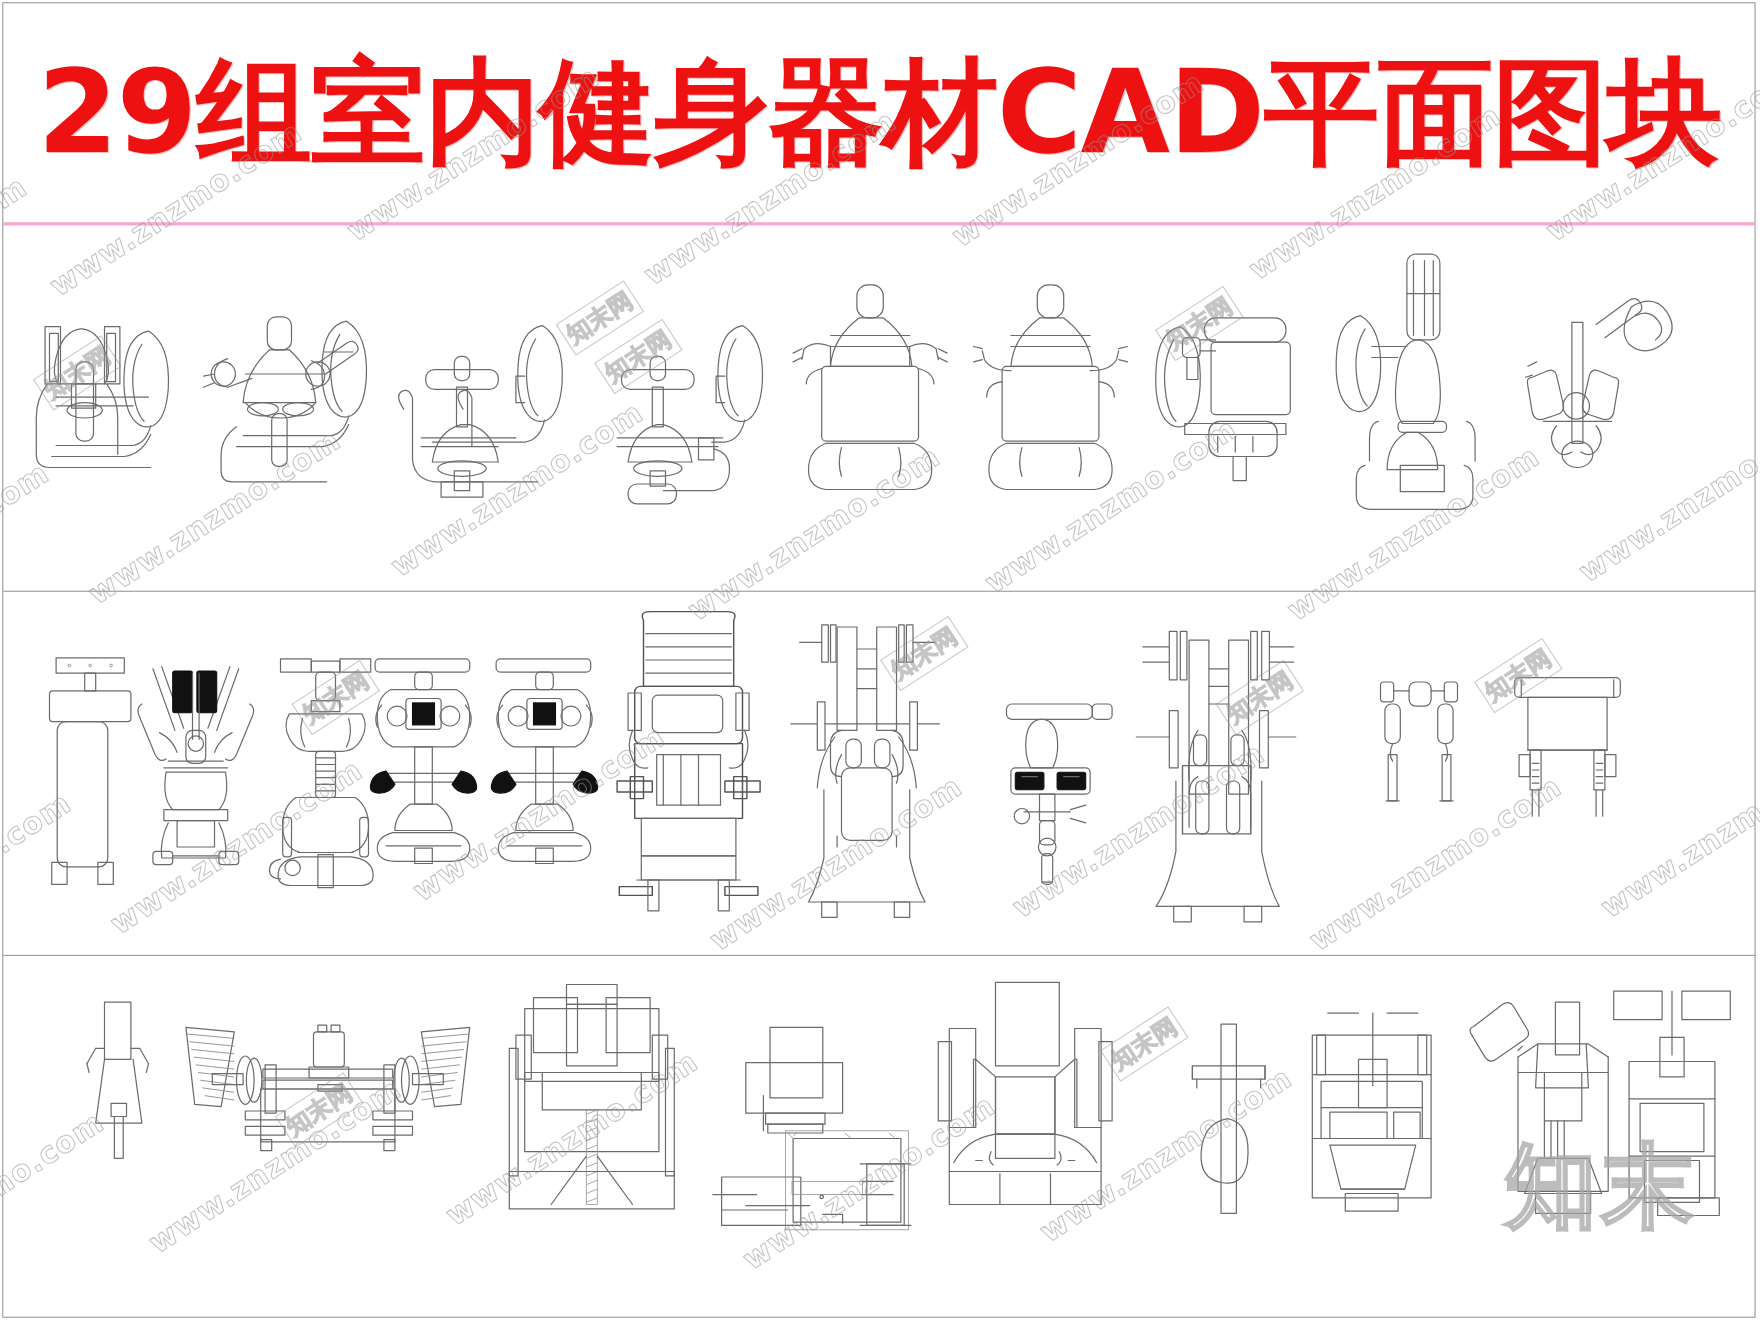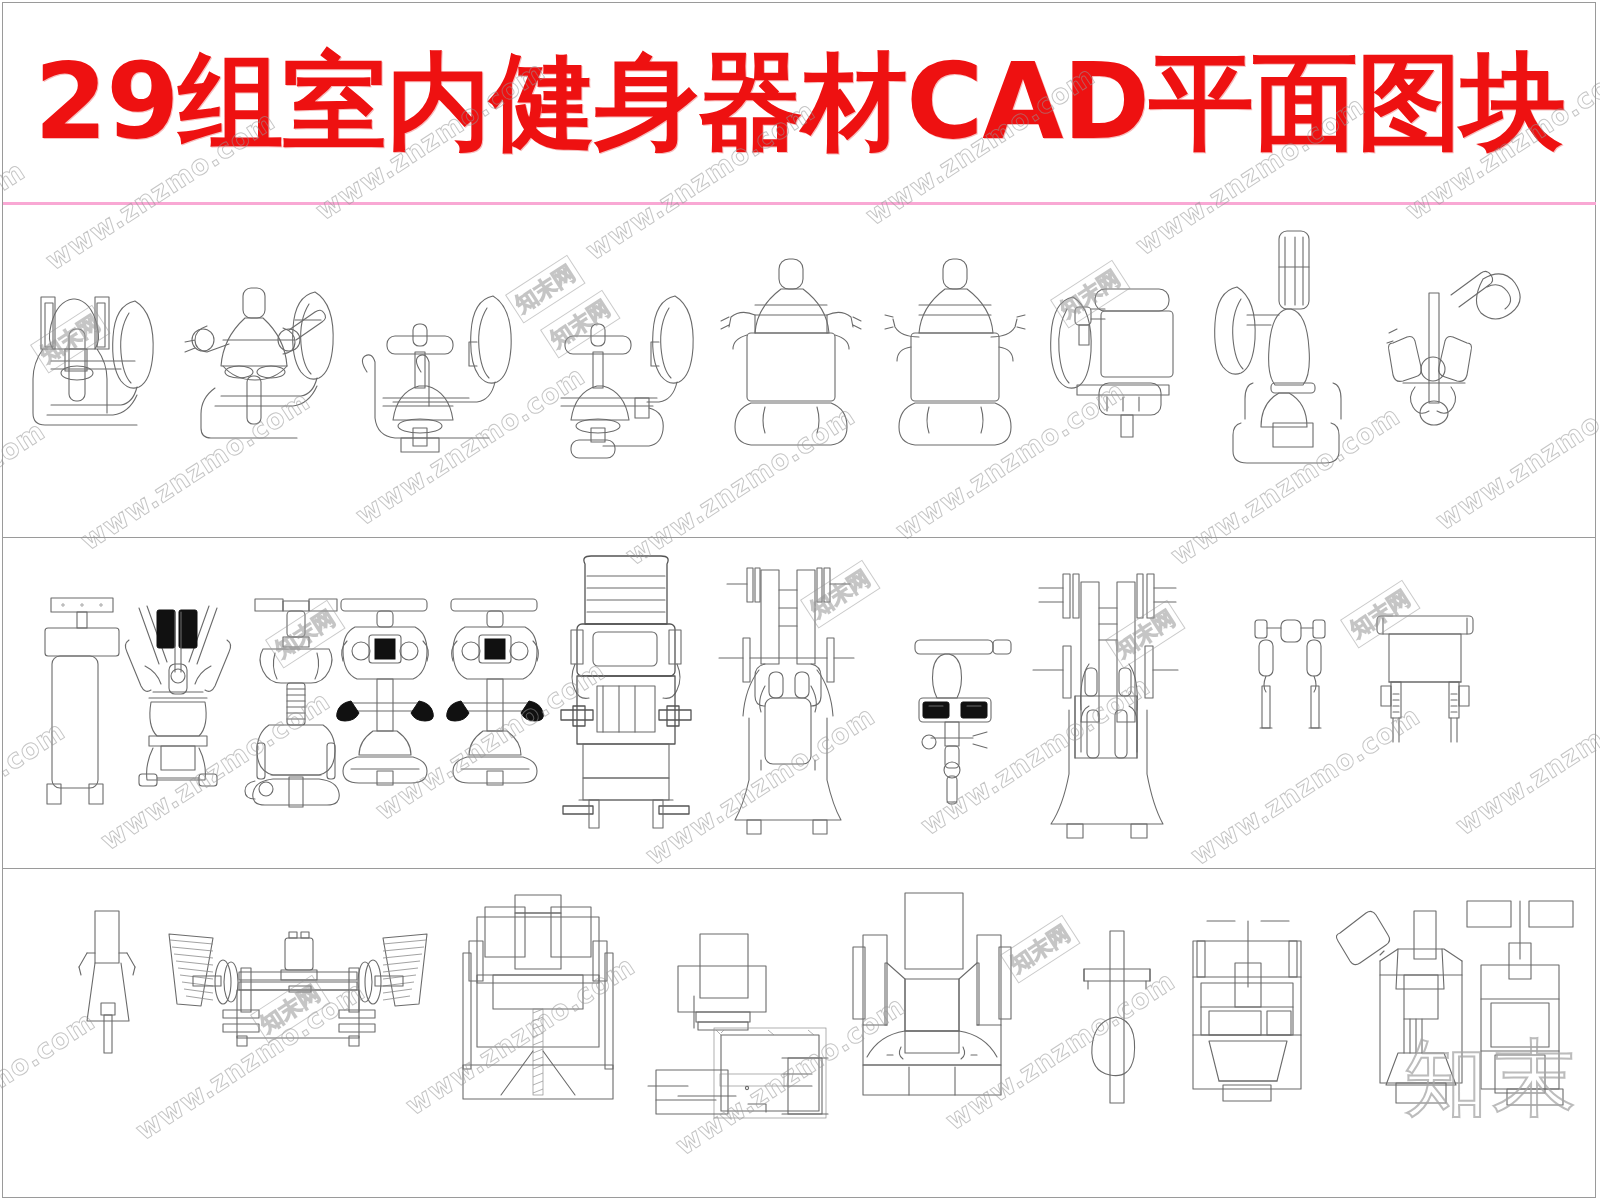--- a/index.html
+++ b/index.html
@@ -45,24 +45,24 @@
     font-size:27px;font-weight:bold;color:transparent;
     -webkit-text-stroke:1px rgba(150,150,150,.55);
     font-family:"DejaVu Sans","Liberation Sans",sans-serif;letter-spacing:1px;}
   .wm-box{position:absolute;transform-origin:left top;}
   .wm-box .cnbox{display:inline-block;border:1.5px solid rgba(150,150,150,.5);
     padding:1px 3px;font-size:22px;font-weight:bold;color:transparent;
     -webkit-text-stroke:1px rgba(150,150,150,.55);
     font-family:"DejaVu Sans","Liberation Sans",sans-serif;}
 
   
-  .big-logo{position:absolute;left:1368px;top:1022px;font-size:84px;font-weight:normal;
+  .big-logo{position:absolute;left:1368px;top:1022px;font-size:84px;font-weight:bold;
     color:transparent;-webkit-text-stroke:2px rgba(165,165,165,.75);
     font-family:"DejaVu Sans","Liberation Sans",sans-serif;letter-spacing:4px;
-    pointer-events:none;margin-left:36px;}
+    pointer-events:none;}
 
   
   .id-text{position:absolute;left:1362px;top:1125px;font-size:30px;font-weight:bold;
     color:transparent;-webkit-text-stroke:1.3px rgba(160,160,160,.85);
     font-family:"DejaVu Sans","Liberation Sans",sans-serif;letter-spacing:1px;}
 </style>
 </head>
 <body>
 
 <div class="page">

